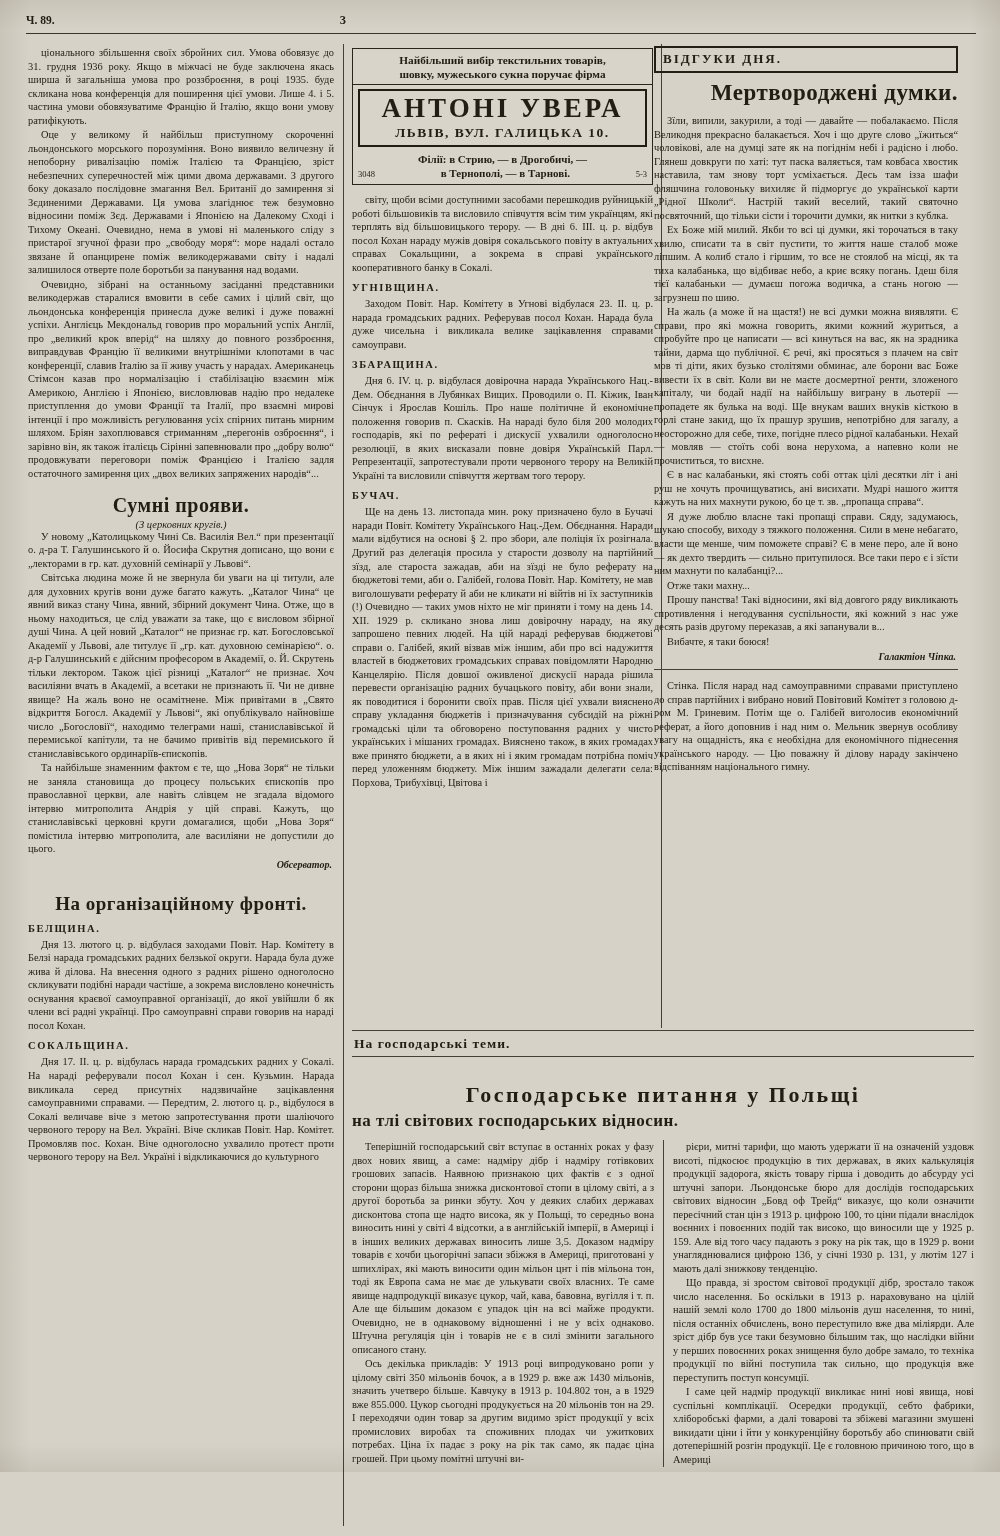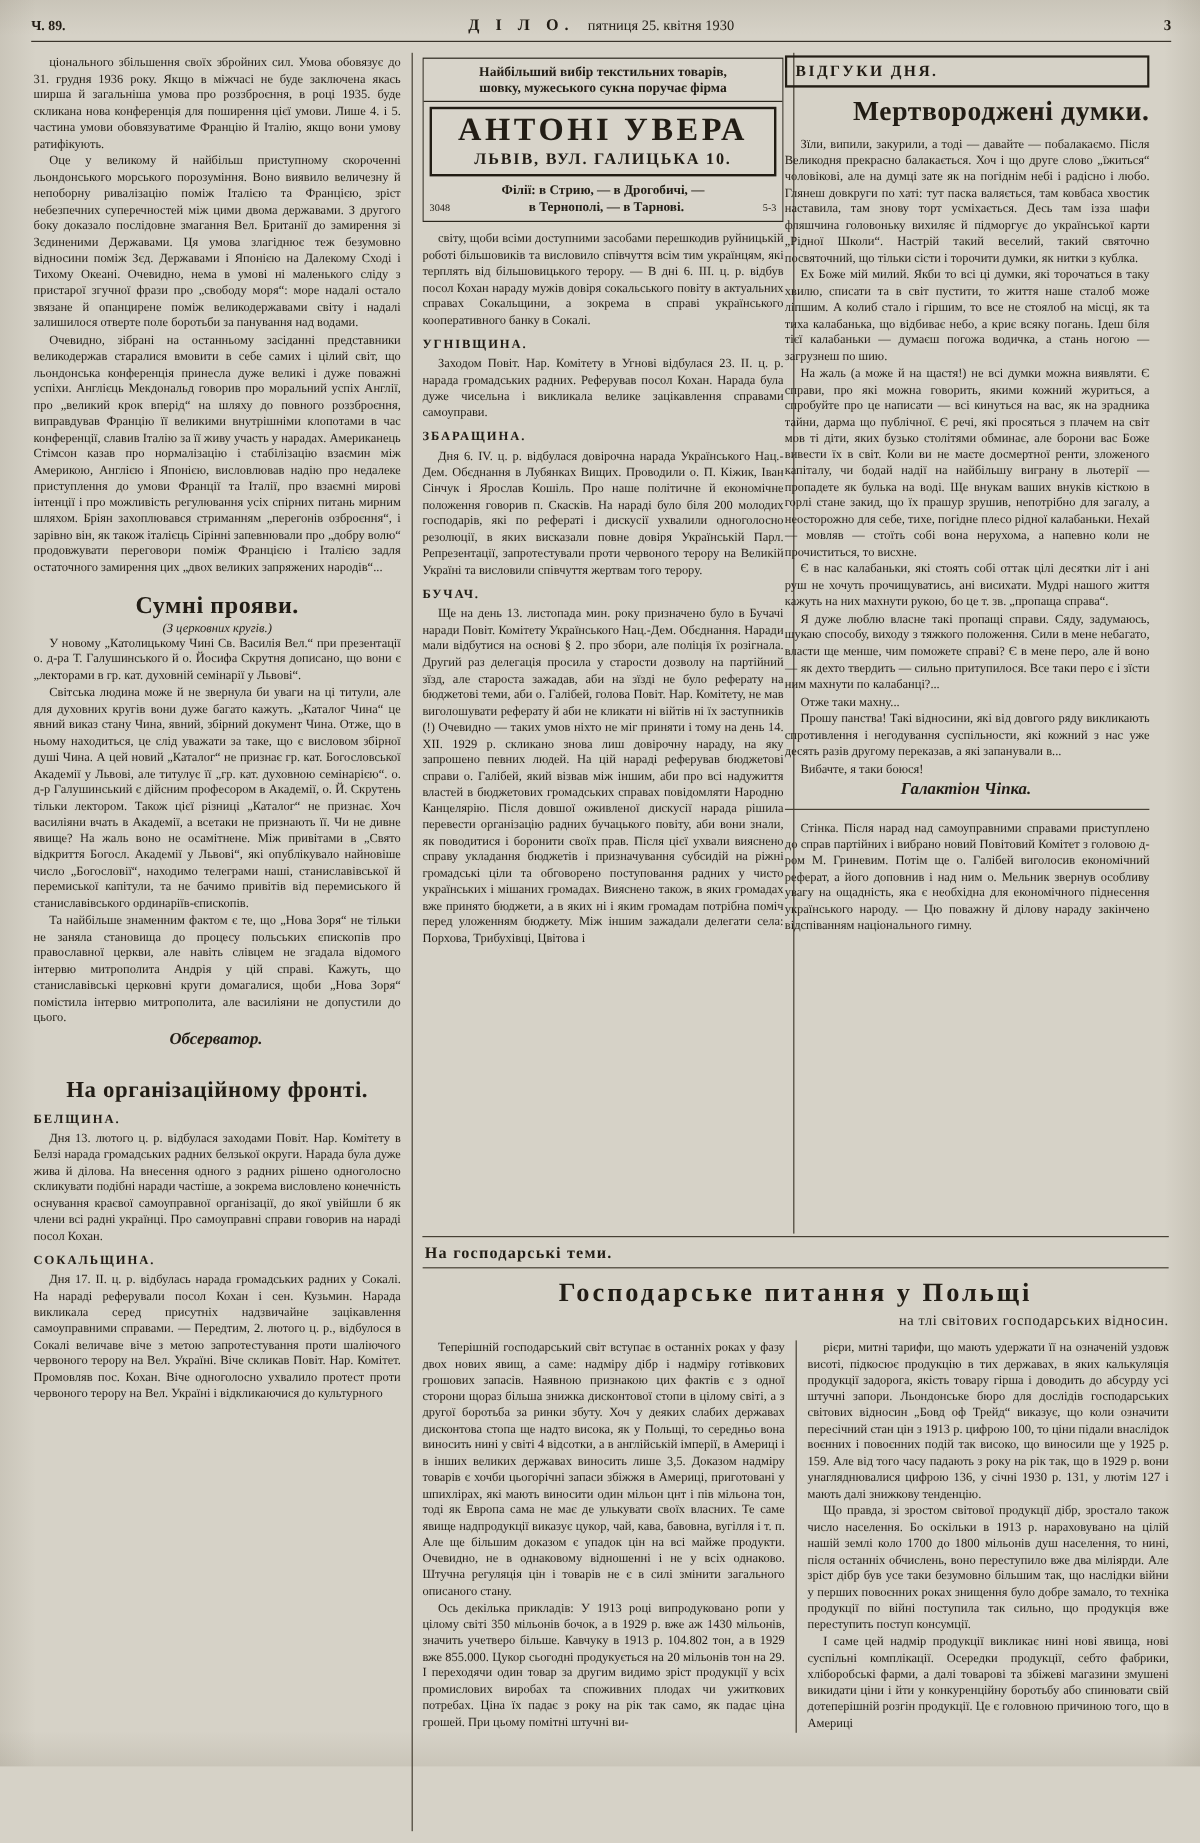--- a/index.html
+++ b/index.html
@@ -40,21 +40,21 @@
 
   
   .bp {
     font-size:10.4px; line-height:1.3; text-align:justify;
     text-indent:13px; margin-bottom:1px;
   }
   .locality {
     font-weight:bold; font-size:10.5px;
     letter-spacing:1.6px; margin:8px 0 4px;
   }
-  .sig { text-align:center; font-weight:bold; font-style:italic; font-size:14px; margin:3px 2px 5px 0;font-family:Liberation Serif, serif; }
+  .sig { text-align:right; font-weight:bold; font-style:italic; font-size:10px; margin:3px 2px 5px 0;font-family:Liberation Serif, serif; }
 
   
   .sec-title { text-align:center; font-weight:bold; font-size:20px; margin:13px 0 2px; letter-spacing:.5px; }
   .sec-sub   { text-align:center; font-style:italic; font-size:10.5px; margin-bottom:0; }
   .sec-title2{ text-align:center; font-weight:bold; font-size:19px; margin:23px 0 5px; letter-spacing:.5px; }
 
   
   .ad { border:1.5px solid #2a251c; margin:2px 0 8px; background:rgba(255,255,255,.06); }
   .ad-top { border-bottom:1.5px solid #2a251c; padding:4px 4px 3px; text-align:center;
             font-weight:bold; font-size:11.3px; line-height:1.25; }
@@ -72,39 +72,35 @@
   }
   .feuilleton-hl { text-align:right; font-weight:bold; font-size:23px; letter-spacing:.5px; margin:0 0 8px; }
   .divider { border-top:1px solid #464034; margin:7px 0 9px; }
 
   
   .economy {
     position:absolute; left:352px; top:1030px; width:622px; height:500px;
     border-top:1px solid #464034; padding-top:5px; overflow:hidden;
   }
   .econ-kicker { font-weight:bold; font-size:13.5px; letter-spacing:1px;
-                 border-bottom:1px solid #464034; padding:0 0 4px 2px; margin-bottom:7px; }
+                 border-bottom:1px solid #464034; padding:0 0 4px 2px; margin-bottom:25px; }
   .econ-hl  { text-align:center; font-weight:bold; font-size:22px; letter-spacing:2.5px; margin-bottom:3px; }
-  .econ-sub { text-align:right; font-weight:normal; font-size:12px; letter-spacing:.5px; margin-bottom:9px; }
+  .econ-sub { text-align:left; font-weight:bold; font-size:17px; letter-spacing:.5px; margin-bottom:9px; }
   .econ-cols { display:flex; }
   .econ-col { width:311px; }
   .econ-col.left  { padding-right:9px; }
   .econ-col.right { border-left:1px solid #464034; padding-left:9px; }
 </style>
 </head>
 <body>
 
 <div class="page">
 
   <div class="header">
     <div class="header-issue">Ч. 89.</div>
-    <div class="header-center">
-      <span class="masthead">Д І Л О.</span>
-      <span class="header-date">пятниця 25. квітня 1930</span>
-    </div>
     <div class="header-page">3</div>
   </div>
 
   <div class="v-rule" id="vr1"></div>
   <div class="v-rule" id="vr2"></div>
 
   <div class="col" id="col1">
     <p class="bp">ціонального збільшення своїх збройних сил. Умова обовязує до 31. грудня 1936 року. Якщо в міжчасі не буде заключена якась ширша й загальніша умова про роззброєння, в році 1935. буде скликана нова конференція для поширення цієї умови. Лише 4. і 5. частина умови обовязуватиме Францію й Італію, якщо вони умову ратифікують.</p>
     <p class="bp">Оце у великому й найбільш приступному скороченні льондонського морського порозуміння. Воно виявило величезну й непоборну ривалізацію поміж Італією та Францією, зріст небезпечних суперечностей між цими двома державами. З другого боку доказало послідовне змагання Вел. Британії до замирення зі Зєдиненими Державами. Ця умова злагіднює теж безумовно відносини поміж Зєд. Державами і Японією на Далекому Сході і Тихому Океані. Очевидно, нема в умові ні маленького сліду з пристарої згучної фрази про „свободу моря“: море надалі остало звязане й опанцирене поміж великодержавами світу і надалі залишилося отверте поле боротьби за панування над водами.</p>
     <p class="bp">Очевидно, зібрані на останньому засіданні представники великодержав старалися вмовити в себе самих і цілий світ, що льондонська конференція принесла дуже великі і дуже поважні успіхи. Англієць Мекдональд говорив про моральний успіх Англії, про „великий крок вперід“ на шляху до повного роззброєння, виправдував Францію її великими внутрішніми клопотами в час конференції, славив Італію за її живу участь у нарадах. Американець Стімсон казав про нормалізацію і стабілізацію взаємин між Америкою, Англією і Японією, висловлював надію про недалеке приступлення до умови Франції та Італії, про взаємні мирові інтенції і про можливість регулювання усіх спірних питань мирним шляхом. Бріян захоплювався стриманням „перегонів озброєння“, і зарівно він, як також італієць Сірінні запевнювали про „добру волю“ продовжувати переговори поміж Францією і Італією задля остаточного замирення цих „двох великих запряжених народів“...</p>

